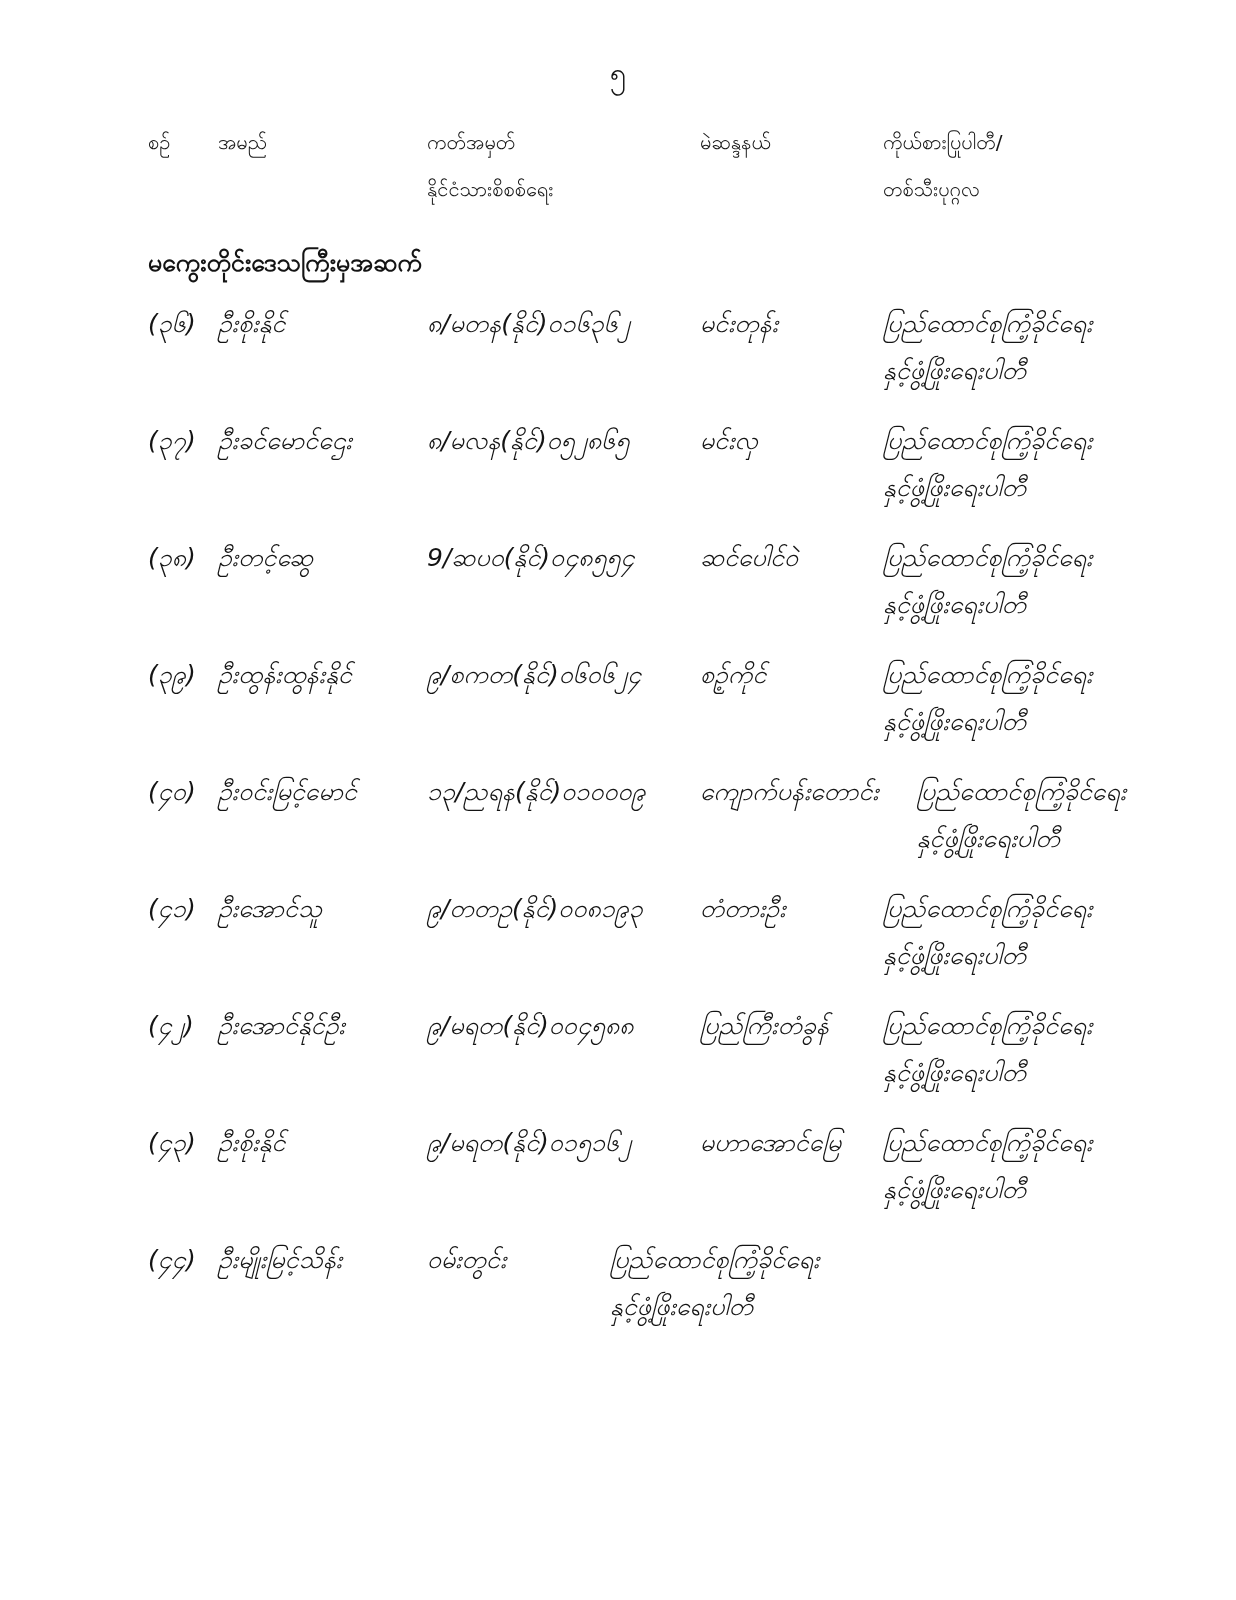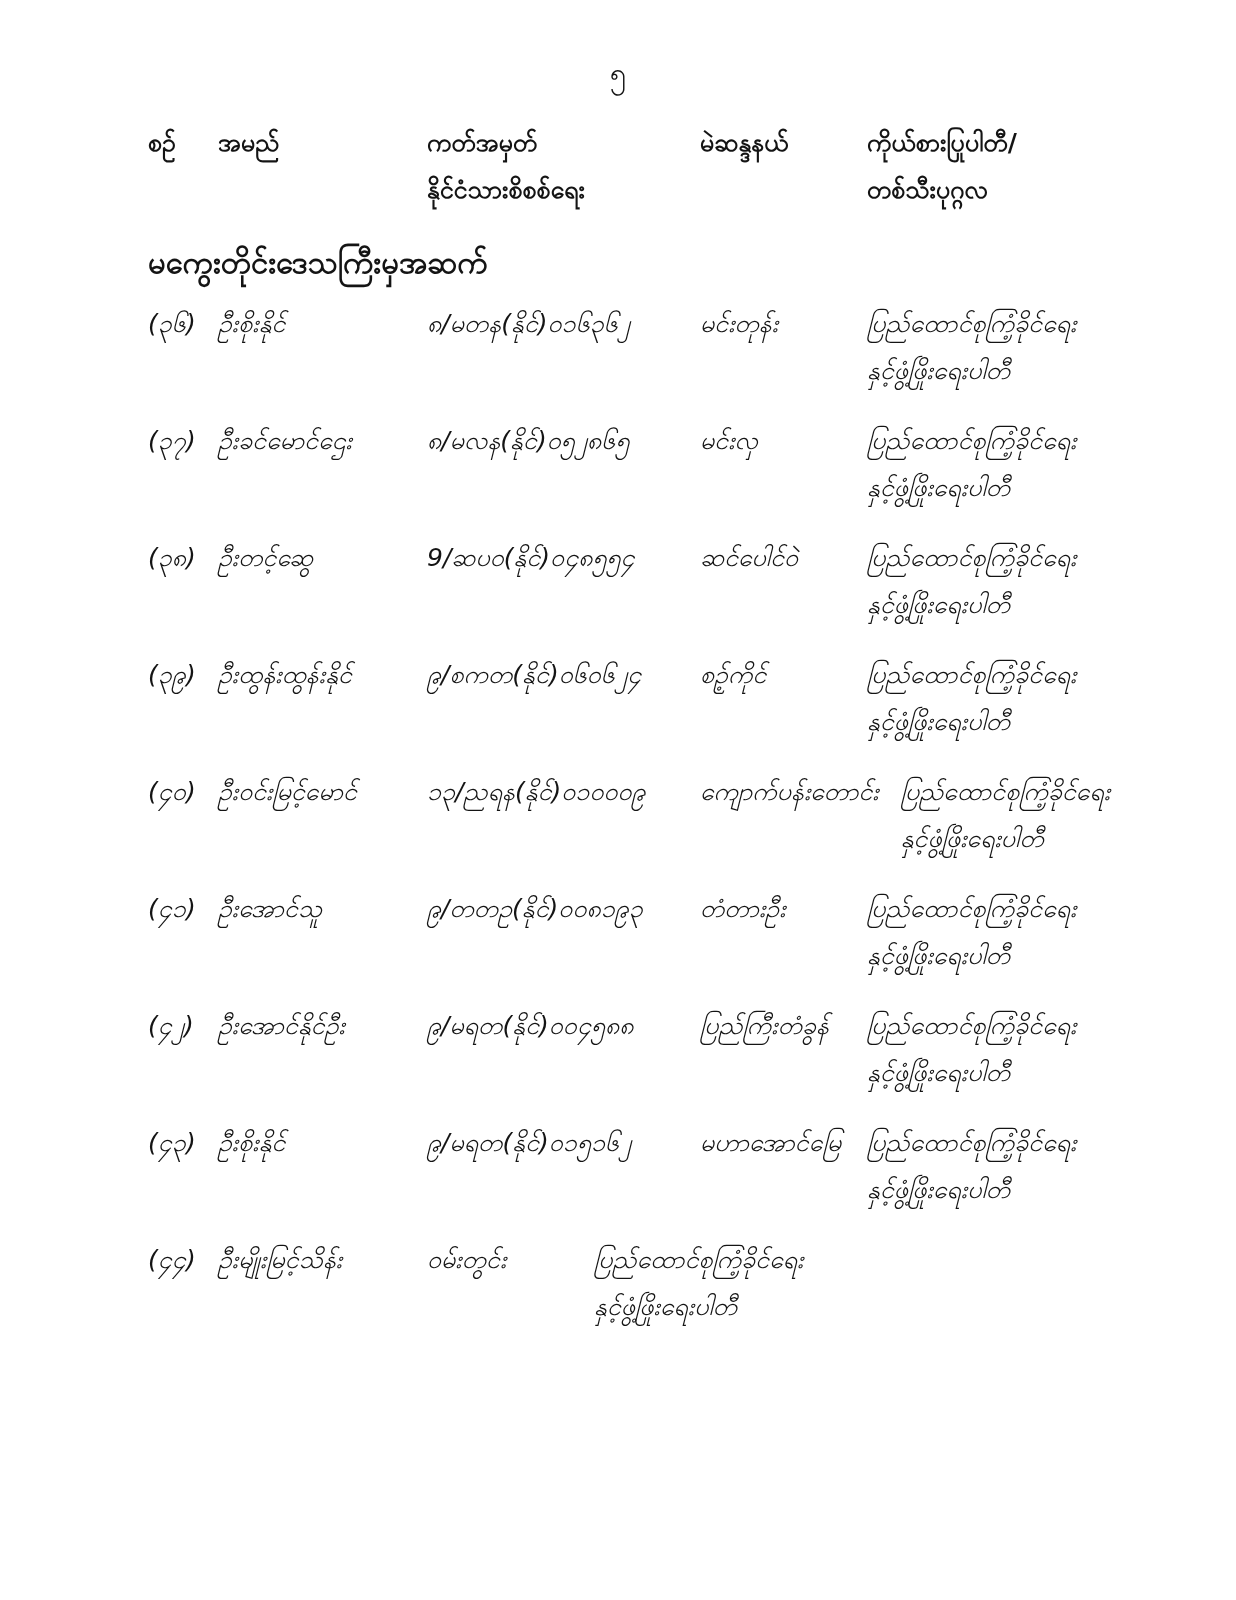--- a/index.html
+++ b/index.html
@@ -20,41 +20,41 @@
     padding-top: 50px;
     text-align: center;
     font-size: 29px;
     line-height: 47px;
   }
   .content {
     padding: 22px 40px 0 148px;
   }
   .thead {
     display: flex;
-    font-weight: bold;
-    font-size: 25px;
+    font-weight: normal;
+    font-size: 20px;
     line-height: 47px;
     margin-bottom: 26px;
   }
   .trow {
     display: flex;
     align-items: flex-start;
     font-size: 25px;
     line-height: 47px;
     margin-bottom: 23px;
     font-style: italic;
   }
   .c1 { width: 70px;  white-space: nowrap; }
   .c2 { width: 209px; white-space: nowrap; }
   .c3 { width: 273px; white-space: nowrap; }
   .c4 { min-width: 145px; padding-right: 22px; white-space: nowrap; }
-  .c5 { flex: 1; white-space: nowrap; }
+  .c5 { flex: 1; white-space: nowrap; margin-left: 16px; }
   .section-title {
     font-weight: bold;
-    font-size: 31px;
+    font-size: 25px;
     line-height: 47px;
     margin: 10px 0 14px 0;
     white-space: nowrap;
   }
 </style>
 </head>
 <body>
 
 <div class="page">
 

